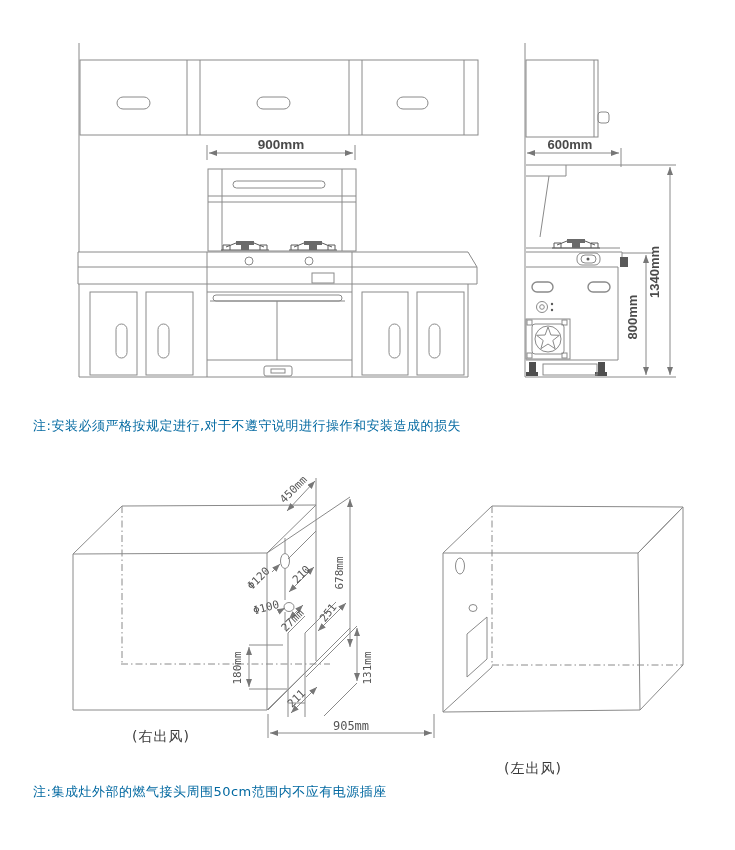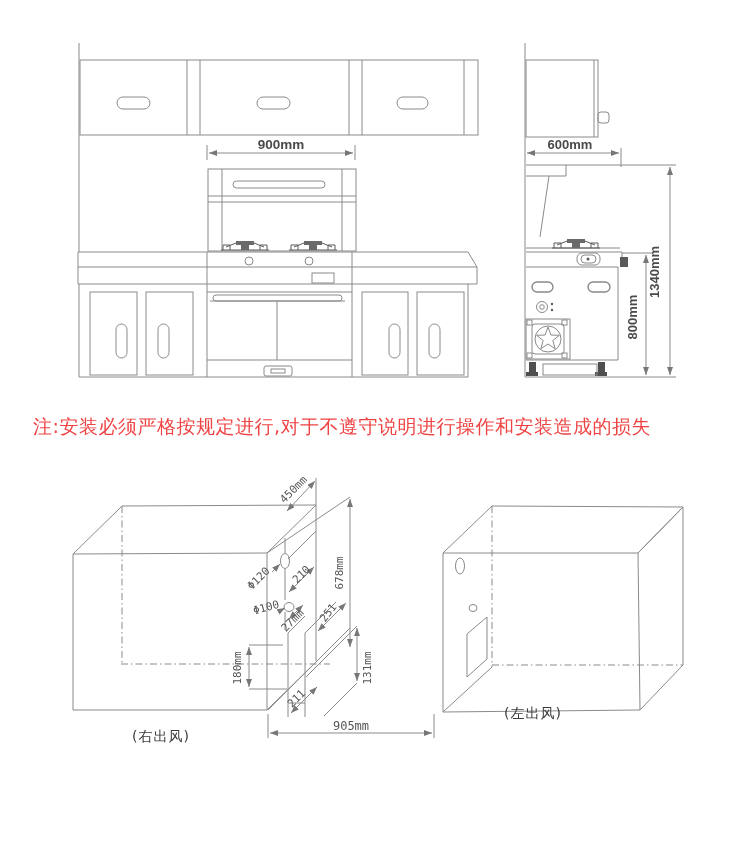--- a/index.html
+++ b/index.html
@@ -1,19 +1,19 @@
 <!DOCTYPE html>
 <html><head>
 <meta charset="utf-8">
 <style>
   html,body{margin:0;padding:0;background:#fff;}
   .page{position:relative;width:735px;height:801px;background:#ffffff;overflow:hidden;
         font-family:"Liberation Sans","DejaVu Sans",sans-serif;}
   .page svg{position:absolute;left:0;top:0;}
-  .note{position:absolute;color:#ef4444;font-size:19px;line-height:24px;letter-spacing:.5px;
+  .note{position:absolute;color:#0369a1;font-size:13px;line-height:24px;letter-spacing:.5px;
         font-family:"DejaVu Sans","Liberation Sans",sans-serif;white-space:nowrap;}
   .note .indent{padding-left:30px;}
   .caption{position:absolute;color:#3a3a3a;font-size:14px;letter-spacing:1px;
            font-family:"DejaVu Sans","Liberation Sans",sans-serif;white-space:nowrap;}
   text{fill:#4d4d4d;}
   .dimB{font:bold 13px "Liberation Sans","DejaVu Sans",sans-serif;fill:#4a4a4a;}
   .dimB2{font:bold 13.5px "Liberation Sans","DejaVu Sans",sans-serif;fill:#4a4a4a;}
   .dimM{font:11px "DejaVu Sans Mono","Liberation Mono",monospace;fill:#555;}
   .dimM2{font:12px "DejaVu Sans Mono","Liberation Mono",monospace;fill:#555;}
 </style>
@@ -289,16 +289,19 @@
     <ellipse cx="473" cy="608" rx="4" ry="3.5"></ellipse>
     <path d="M467,634 L487,617 L487,659 L467,677 Z"></path>
   </g>
 </svg>
 
 <div class="note" style="left:33px;top:414px;">
   <div>注:安装必须严格按规定进行,对于不遵守说明进行操作和安装造成的损失</div>
 </div>
 
 <div class="caption" style="left:132px;top:728px;">(右出风)</div>
-<div class="caption" style="left:504px;top:705px;">(左出风)</div>
-
-
+<div class="caption" style="left:504px;top:760px;">(左出风)</div>
+
+<div class="note" style="left:33px;top:780px;">
+  <div>注:集成灶外部的燃气接头周围50cm范围内不应有电源插座</div>
 </div>
 
+</div>
+
 </body></html>

